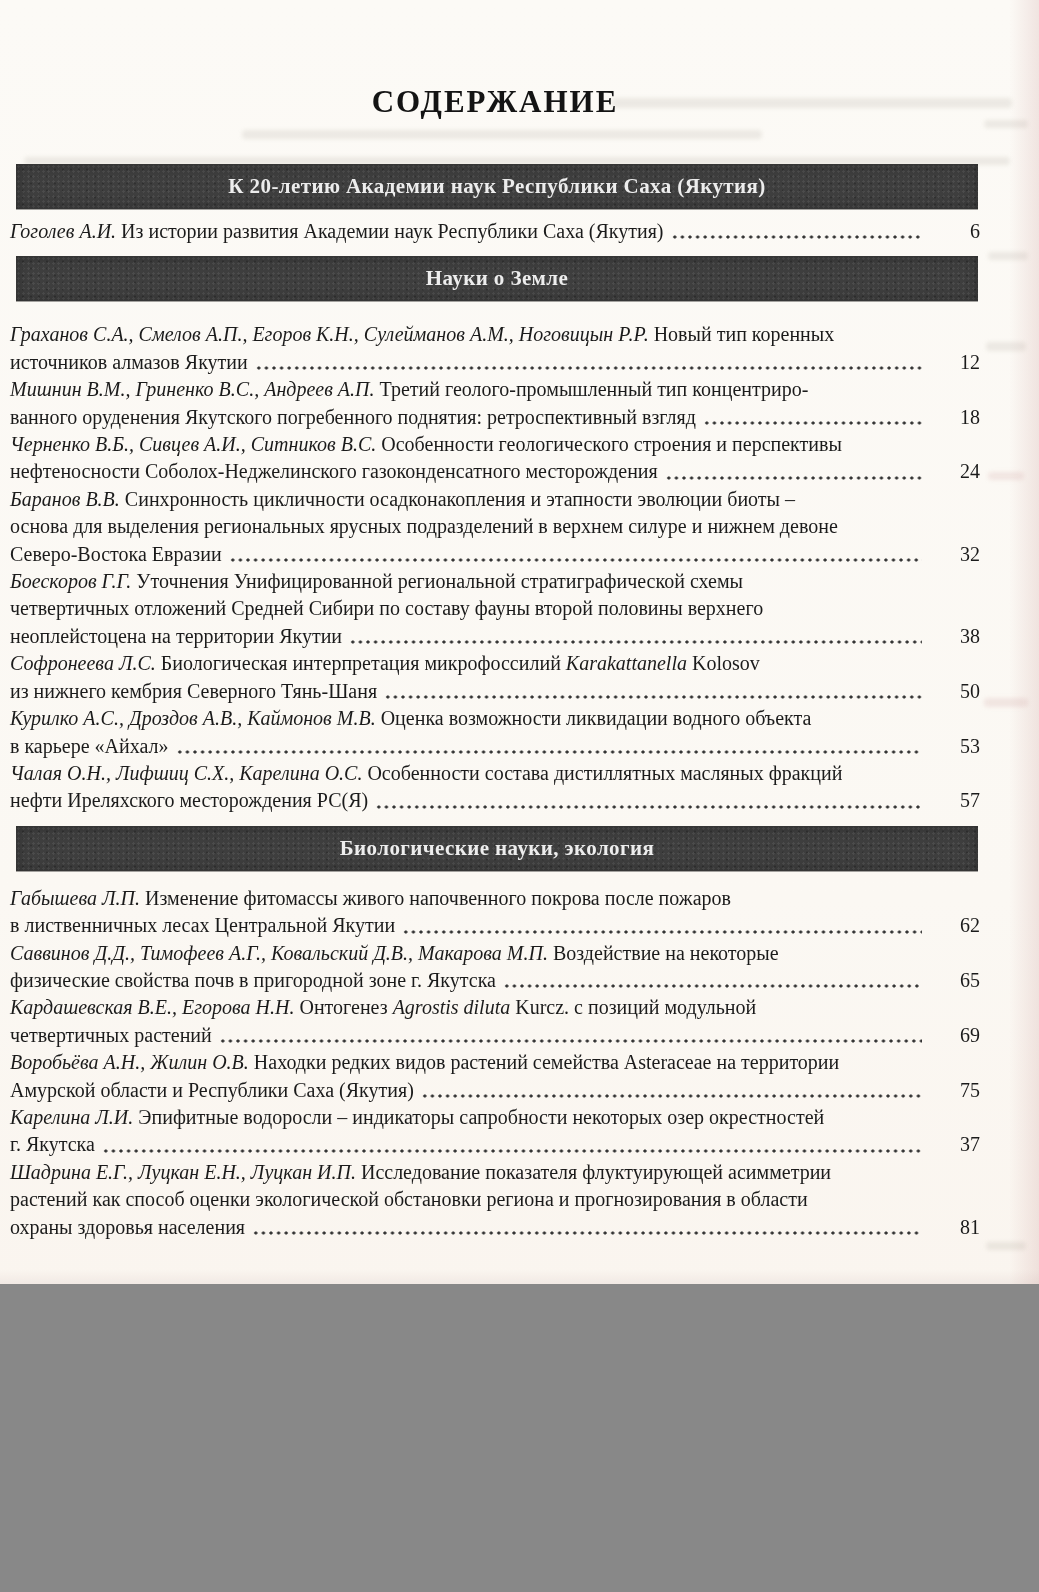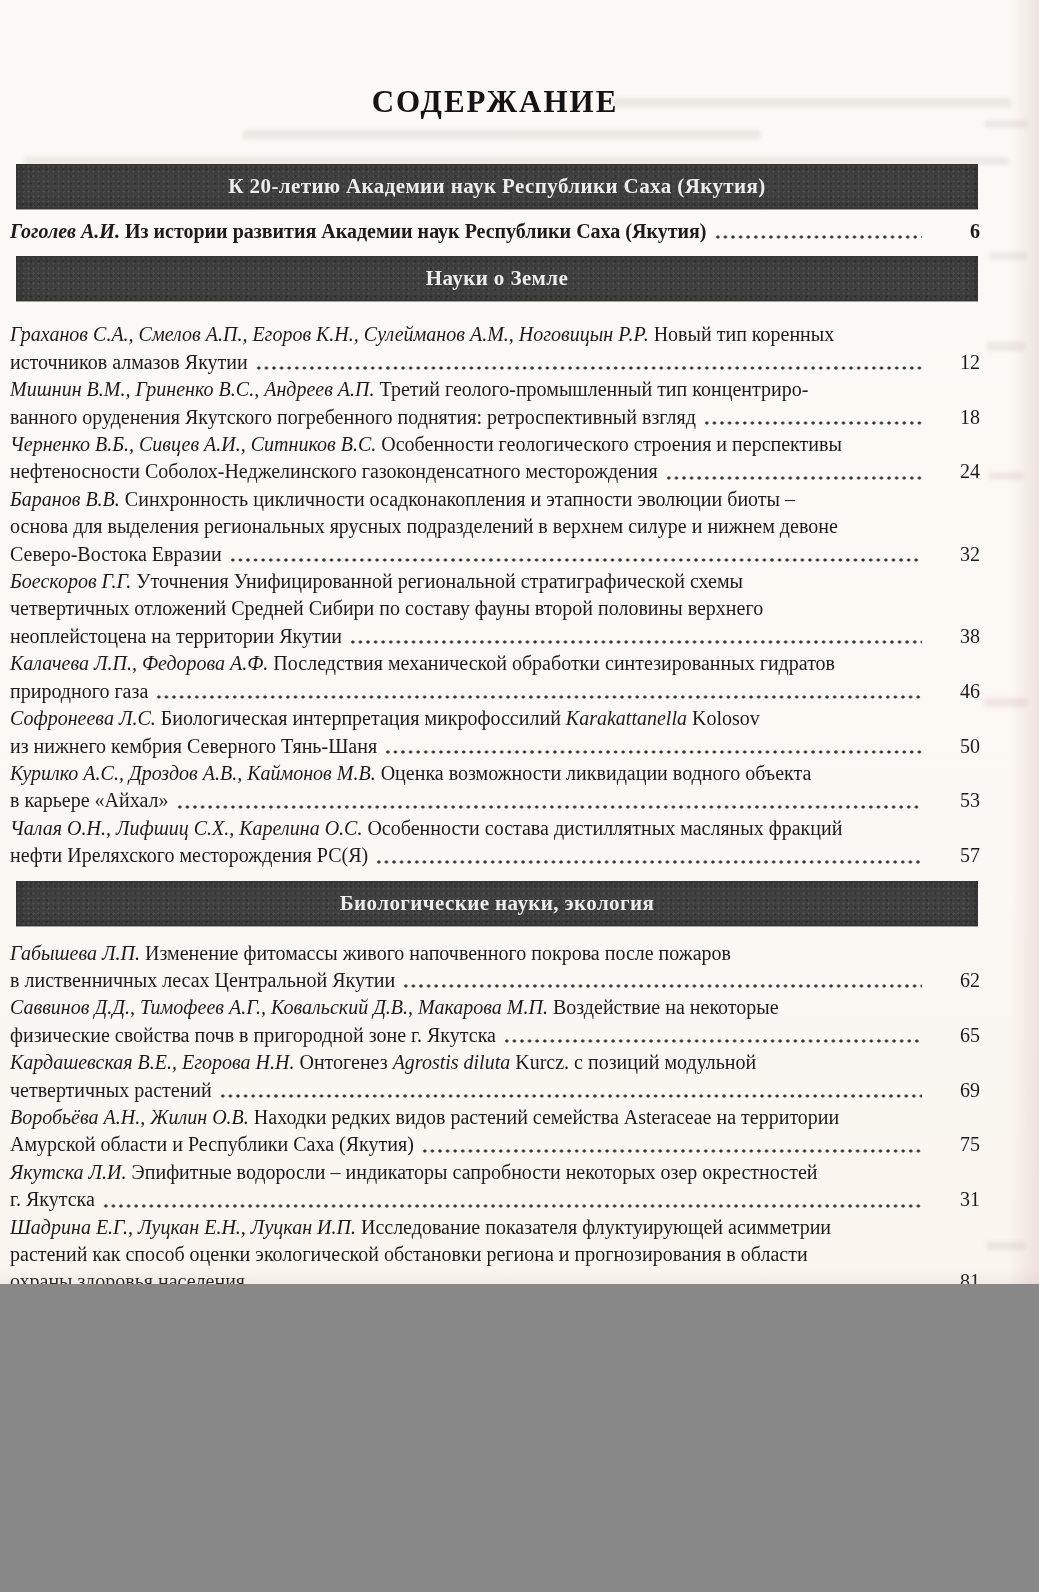--- a/index.html
+++ b/index.html
@@ -30,21 +30,21 @@
   .entry .line{line-height:27.4px;white-space:nowrap;}
   .entry .line.last{display:flex;}
   .lt{white-space:nowrap;}
   .lt i{font-style:italic;}
   .leader{
     flex:1 1 auto;min-width:24px;margin:0 10px 0 7px;
     background:radial-gradient(circle,#333 1.35px,rgba(0,0,0,0) 1.8px) repeat-x left bottom 6px;
     background-size:7.6px 4px;
   }
   .pg{flex:0 0 48px;text-align:right;white-space:nowrap;}
-  .entry.s0{margin-top:9px;font-weight:bold;}
+  .entry.s0{margin-top:9px;}
   .entry + .banner{margin-top:11px;}
   .banner + .entry.s1{margin-top:20px;}
   .banner + .entry.s2{margin-top:14px;}
   
   .bleed{position:absolute;border-radius:4px;filter:blur(2px);
     background:rgba(128,122,110,0.13);pointer-events:none;}
   .bleed.rosy{background:rgba(192,130,130,0.16);}
   .edge-right{position:absolute;top:0;right:0;width:30px;height:100%;
     background:linear-gradient(to right,rgba(0,0,0,0),rgba(198,150,148,0.22));}
   .edge-bottom{position:absolute;left:0;bottom:0;width:100%;height:14px;
@@ -114,28 +114,20 @@
       <div class="entry s1">
         <div class="line"><span class="lt"><i>Боескоров Г.Г.</i><span> Уточнения Унифицированной региональной стратиграфической схемы</span></span></div>
         <div class="line"><span class="lt"><span>четвертичных отложений Средней Сибири по составу фауны второй половины верхнего</span></span></div>
         <div class="line last">
           <span class="lt"><span>неоплейстоцена на территории Якутии </span></span>
           <span class="leader"></span>
           <span class="pg">38</span>
         </div>
       </div>
       <div class="entry s1">
-        <div class="line"><span class="lt"><i>Калачева Л.П., Федорова А.Ф.</i><span> Последствия механической обработки синтезированных гидратов</span></span></div>
-        <div class="line last">
-          <span class="lt"><span>природного газа </span></span>
-          <span class="leader"></span>
-          <span class="pg">46</span>
-        </div>
-      </div>
-      <div class="entry s1">
         <div class="line"><span class="lt"><i>Софронеева Л.С.</i><span> Биологическая интерпретация микрофоссилий </span><i>Karakattanella</i><span> Kolosov</span></span></div>
         <div class="line last">
           <span class="lt"><span>из нижнего кембрия Северного Тянь-Шаня </span></span>
           <span class="leader"></span>
           <span class="pg">50</span>
         </div>
       </div>
       <div class="entry s1">
         <div class="line"><span class="lt"><i>Курилко А.С., Дроздов А.В., Каймонов М.В.</i><span> Оценка возможности ликвидации водного объекта</span></span></div>
         <div class="line last">
@@ -179,25 +171,25 @@
       </div>
       <div class="entry s2">
         <div class="line"><span class="lt"><i>Воробьёва А.Н., Жилин О.В.</i><span> Находки редких видов растений семейства Asteraceae на территории</span></span></div>
         <div class="line last">
           <span class="lt"><span>Амурской области и Республики Саха (Якутия) </span></span>
           <span class="leader"></span>
           <span class="pg">75</span>
         </div>
       </div>
       <div class="entry s2">
-        <div class="line"><span class="lt"><i>Якутска Л.И.</i><span> Эпифитные водоросли – индикаторы сапробности некоторых озер окрестностей</span></span></div>
+        <div class="line"><span class="lt"><i>Карелина Л.И.</i><span> Эпифитные водоросли – индикаторы сапробности некоторых озер окрестностей</span></span></div>
         <div class="line last">
           <span class="lt"><span>г. Якутска </span></span>
           <span class="leader"></span>
-          <span class="pg">31</span>
+          <span class="pg">37</span>
         </div>
       </div>
       <div class="entry s2">
         <div class="line"><span class="lt"><i>Шадрина Е.Г., Луцкан Е.Н., Луцкан И.П.</i><span> Исследование показателя флуктуирующей асимметрии</span></span></div>
         <div class="line"><span class="lt"><span>растений как способ оценки экологической обстановки региона и прогнозирования в области</span></span></div>
         <div class="line last">
           <span class="lt"><span>охраны здоровья населения</span></span>
           <span class="leader"></span>
           <span class="pg">81</span>
         </div>

